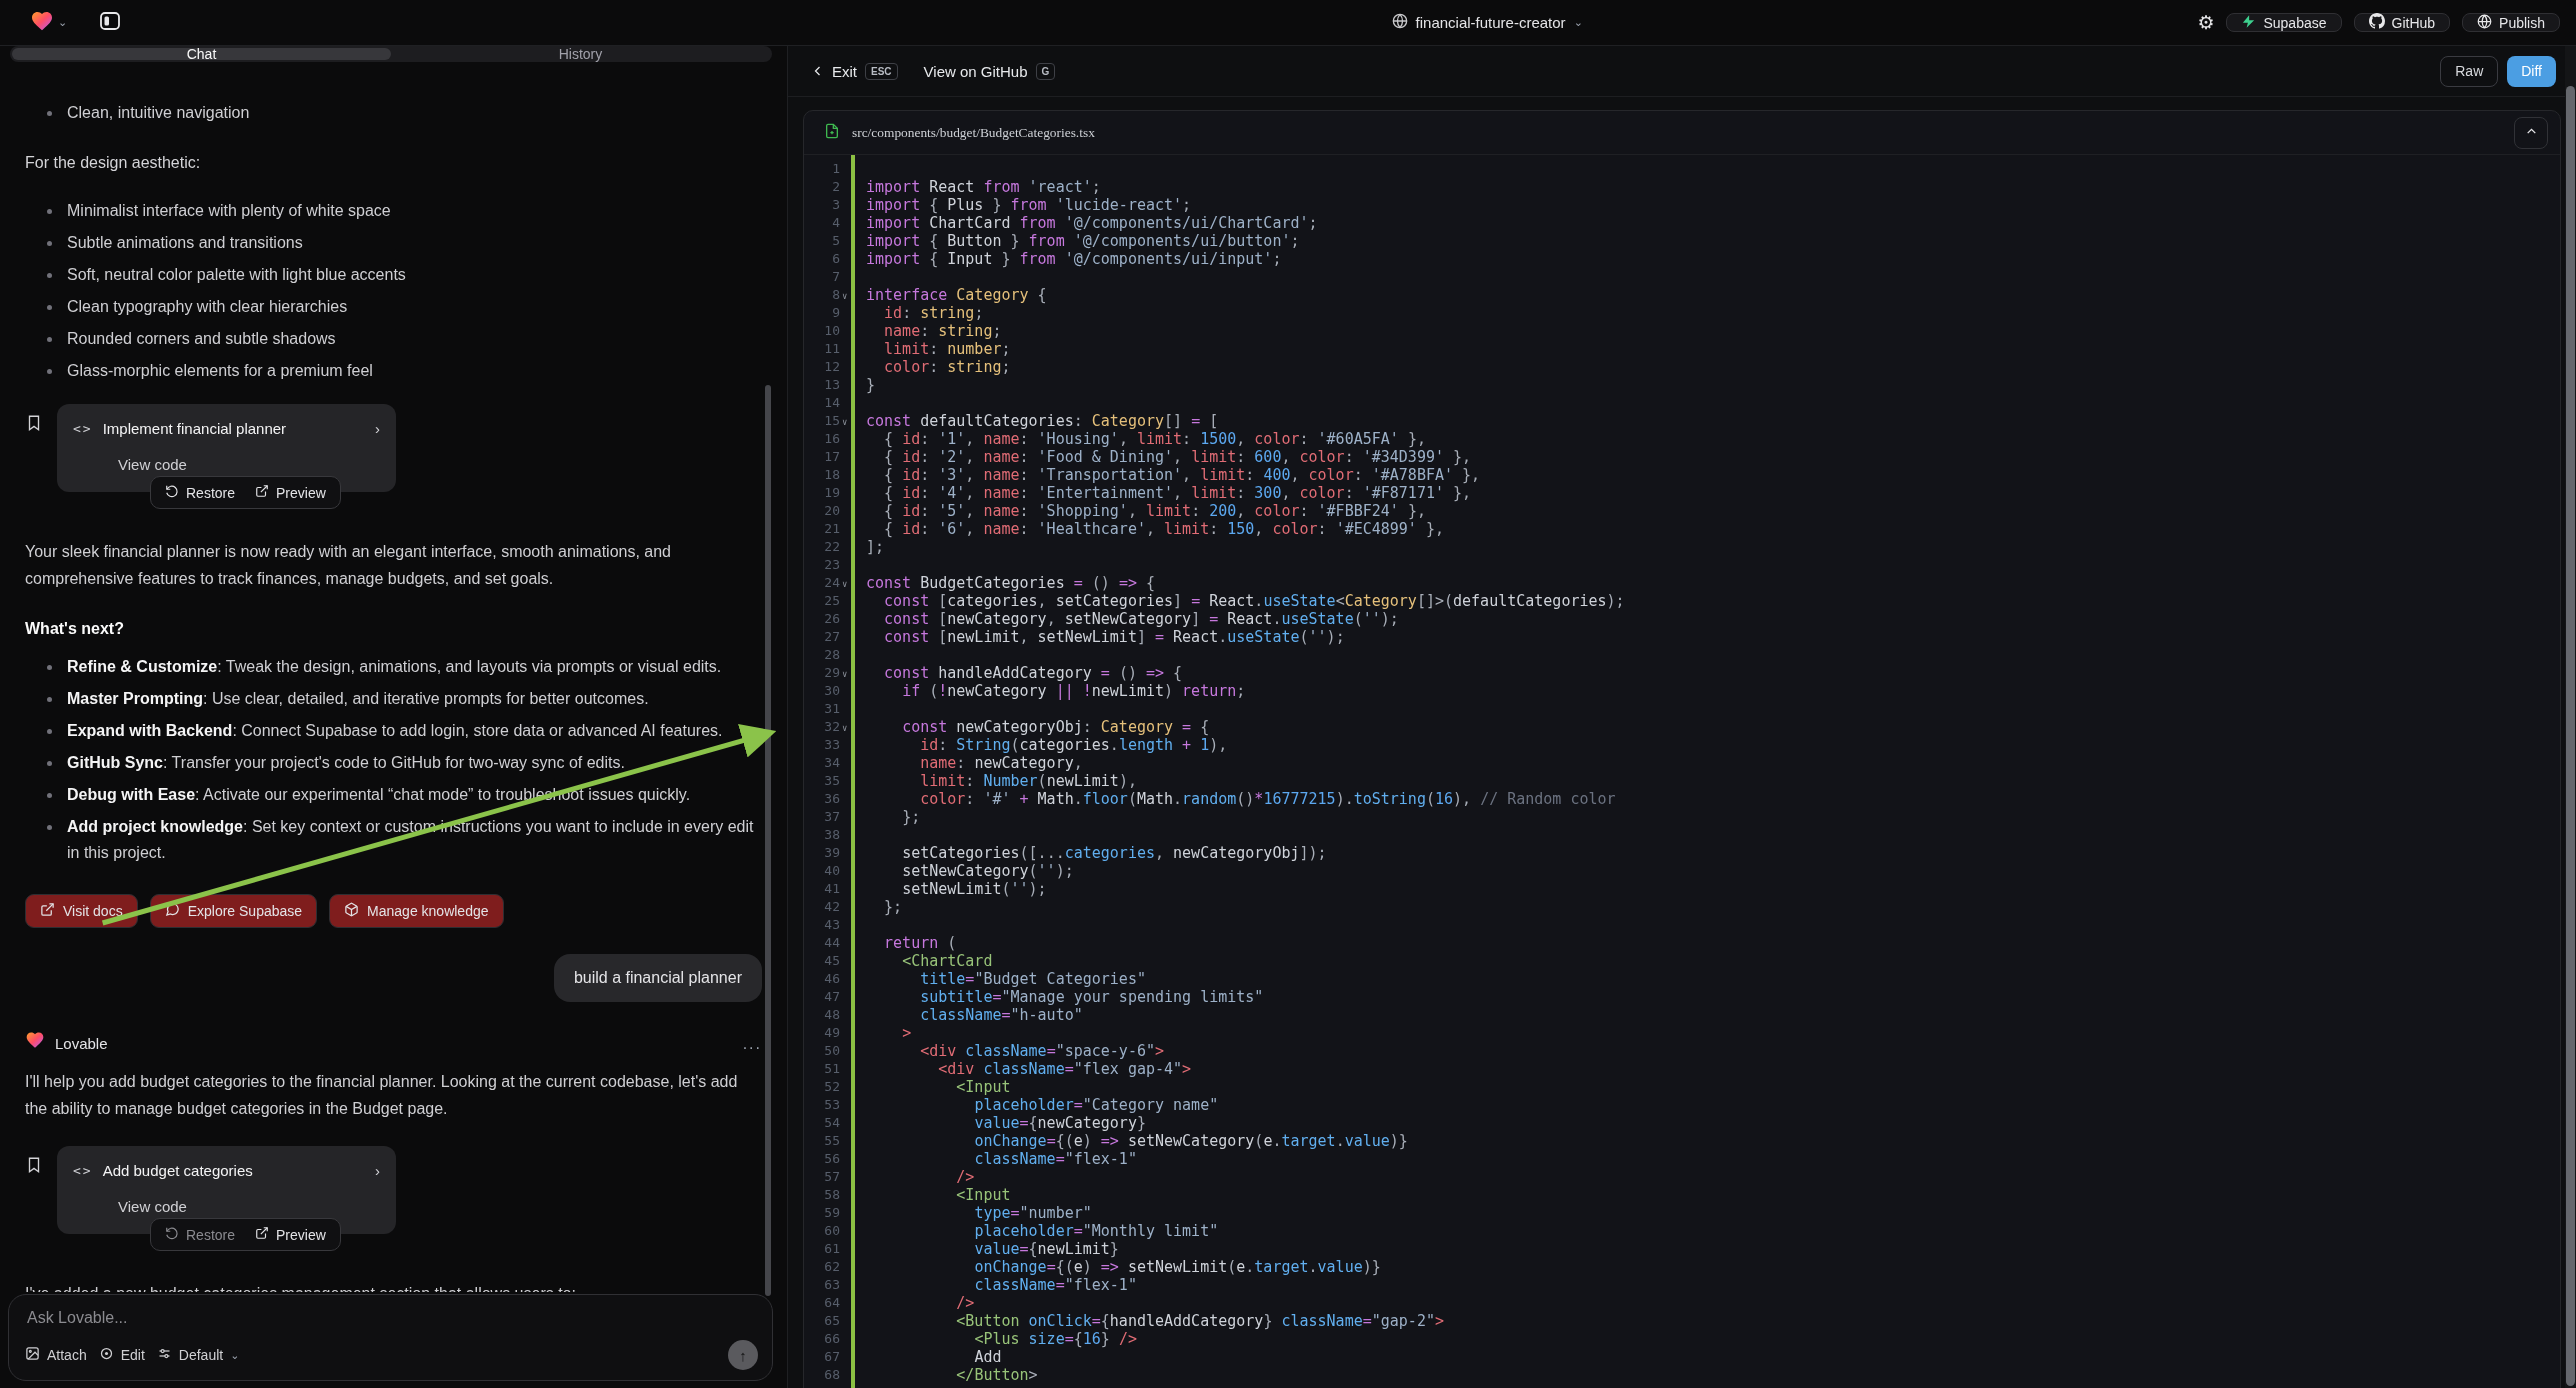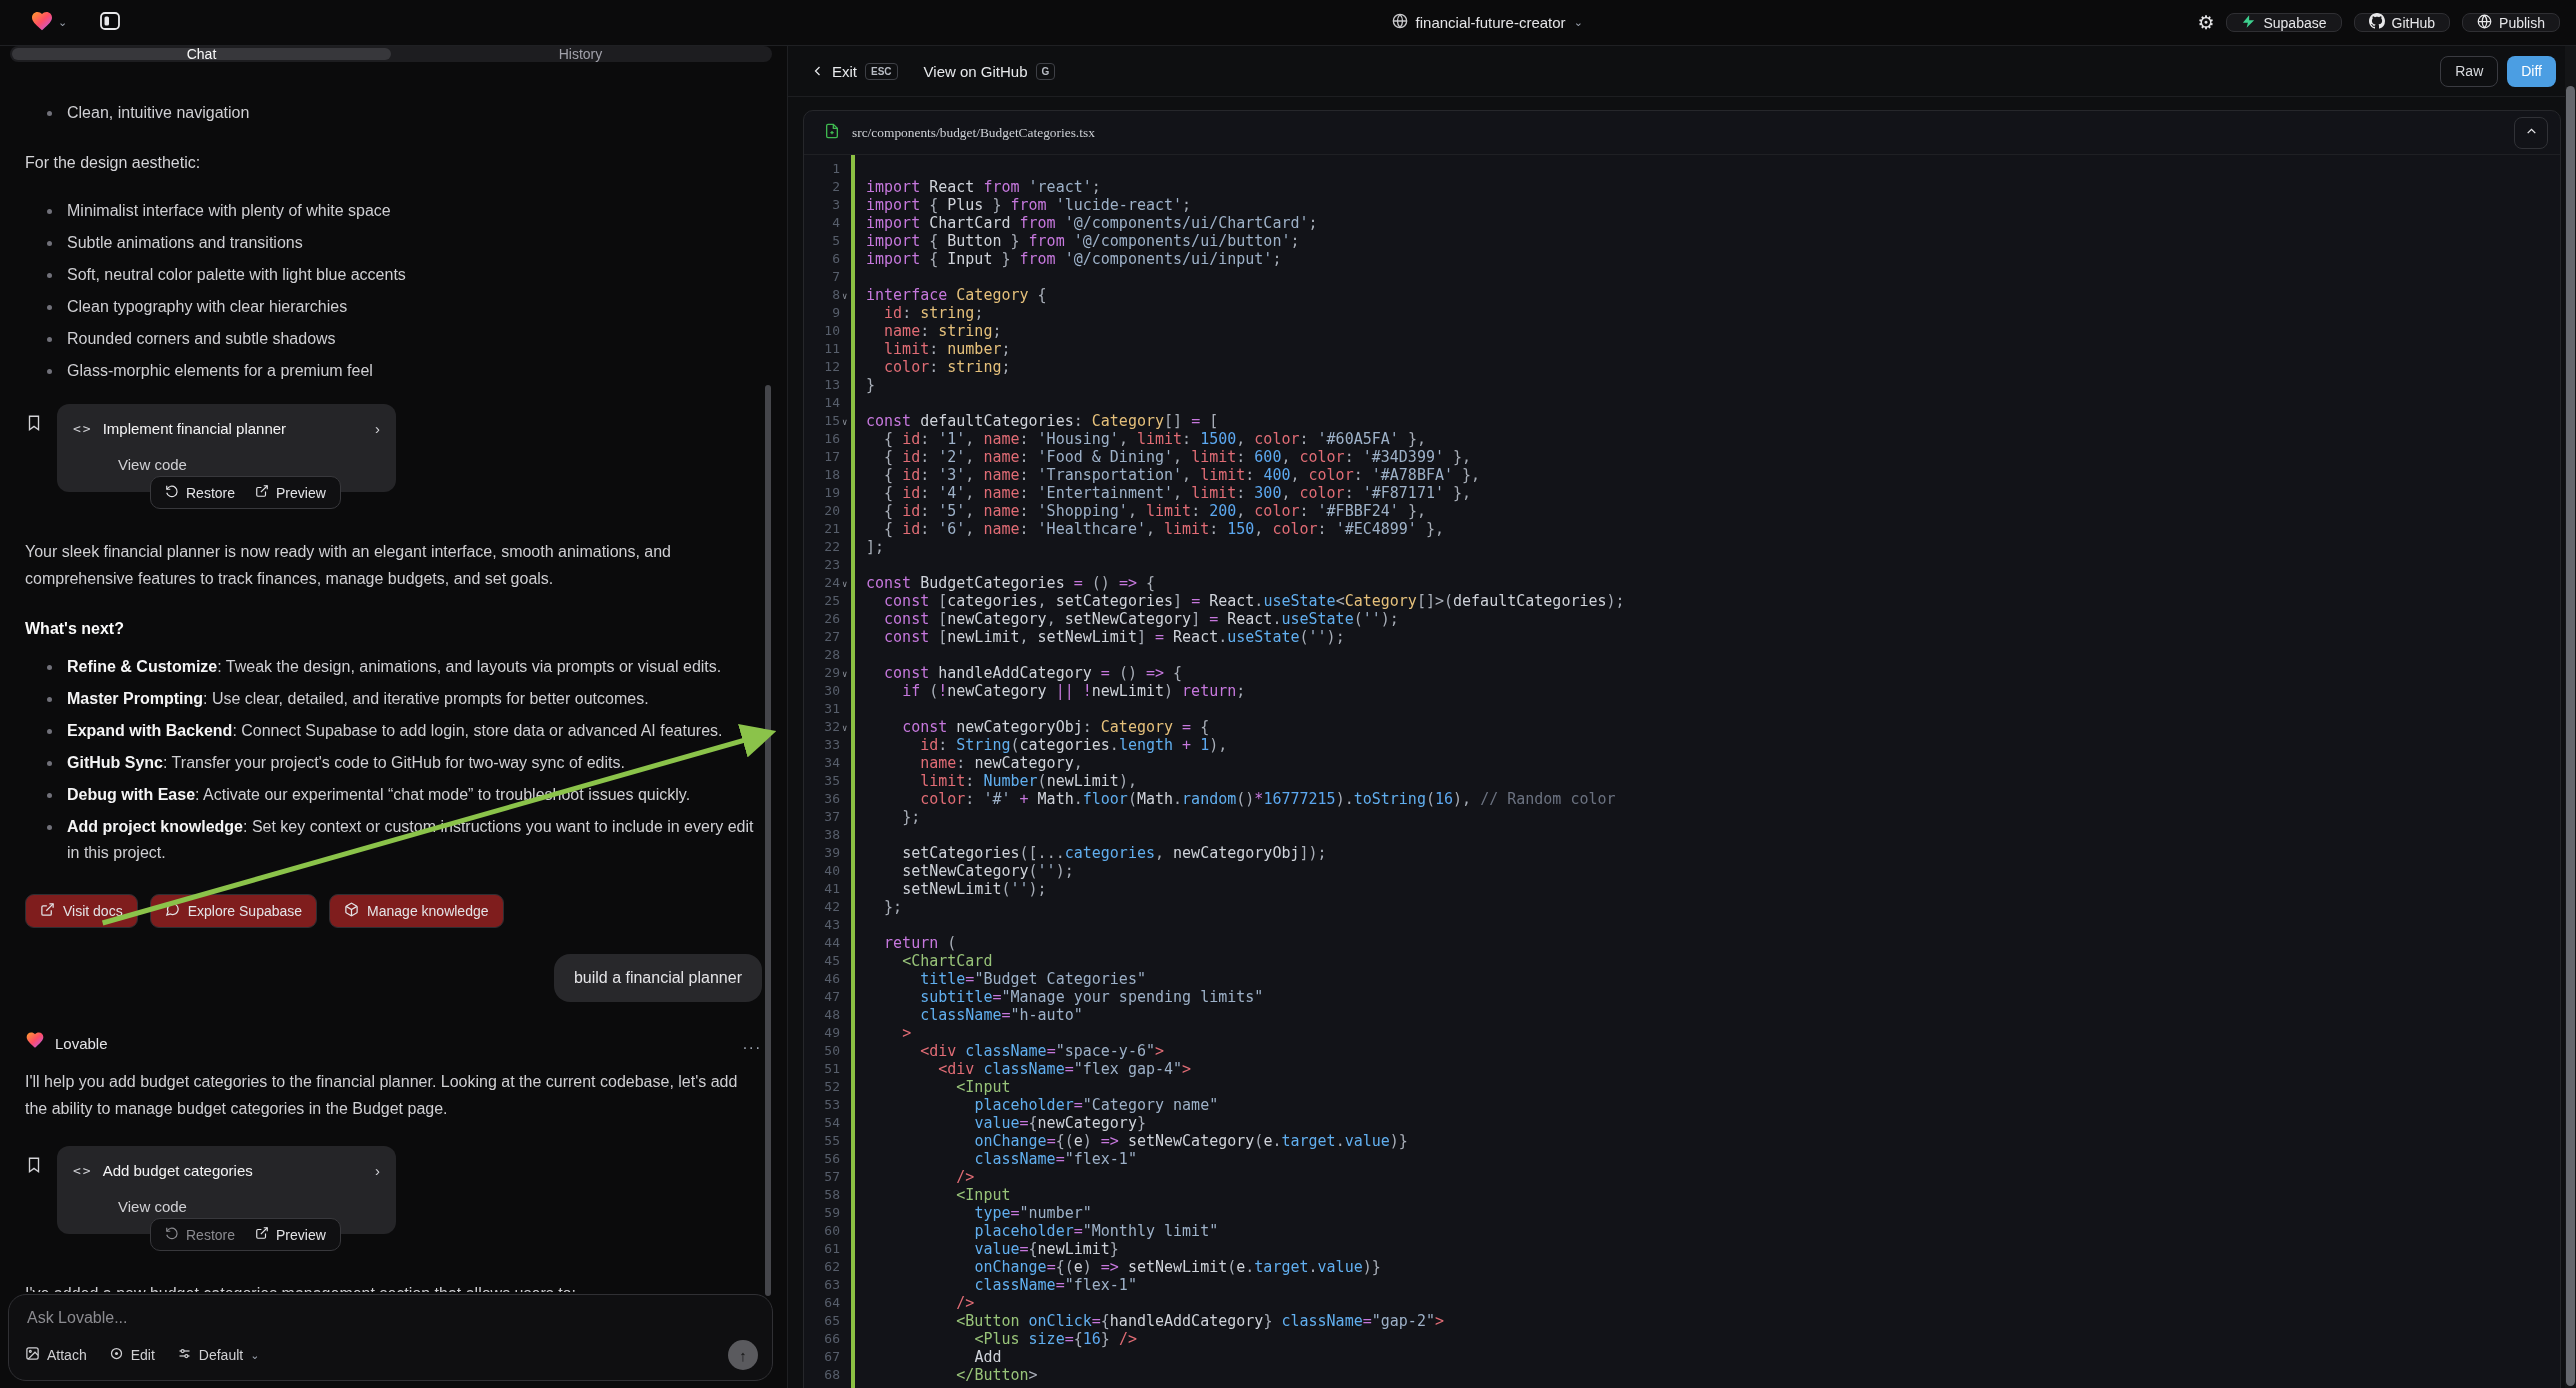--- a/index.html
+++ b/index.html
@@ -56,21 +56,21 @@
   .bubble-row { display:flex; justify-content:flex-end; margin-top:26px; }
   .bubble { background:#28282b; color:#e4e4e7; border-radius:16px; padding:11px 20px; font-size:16px; max-width:558px; }
 
   .assistant-row { margin-top:28px; display:flex; align-items:center; gap:10px; }
   .assistant-name { color:#e4e4e7; font-size:15px; }
   .more-btn { margin-left:auto; background:none; border:none; color:#9ca3af; font-size:16px; letter-spacing:2px; cursor:pointer; }
   .help-para { margin-top:10px; line-height:27px; }
 
   .composer { position:absolute; left:8px; right:14px; bottom:7px; height:87px; background:#0f0f11; border:1px solid #303034; border-radius:18px; padding:14px 18px 10px 18px; }
   .composer-input { color:#8b8b90; font-size:16px; cursor:text; }
-  .composer-row { position:absolute; left:16px; right:14px; bottom:10px; display:flex; align-items:center; gap:22px; color:#d0d0d3; font-size:14px; }
+  .composer-row { position:absolute; left:16px; right:14px; bottom:10px; display:flex; align-items:center; gap:12px; color:#d0d0d3; font-size:14px; }
   .comp-btn { display:flex; align-items:center; gap:7px; background:none; border:none; color:#d0d0d3; font-size:14px; cursor:pointer; }
   .comp-btn svg { width:15px; height:15px; }
   .send-btn { margin-left:auto; width:30px; height:30px; border-radius:50%; background:#5a5a5e; border:none; color:#151517; font-size:15px; font-weight:bold; cursor:pointer; display:flex; align-items:center; justify-content:center; }
 
   
   .code-panel { position:absolute; top:46px; left:787px; right:0; bottom:0; background:#0e0f11; border-left:1px solid #1f2023; }
   .code-header { position:absolute; top:0; left:0; right:0; height:51px; display:flex; align-items:center; padding:0 20px 0 24px; border-bottom:1px solid #1d1e21; }
   .exit-btn { display:flex; align-items:center; gap:8px; background:none; border:none; color:#e7e9ec; font-size:15px; cursor:pointer; }
   .key-badge { font-size:10px; font-weight:bold; color:#b8bcc4; border:1px solid #3e4046; border-radius:4px; padding:2px 5px; }
   .vog-btn { display:flex; align-items:center; gap:8px; background:none; border:none; color:#e7e9ec; font-size:15px; cursor:pointer; margin-left:26px; }

